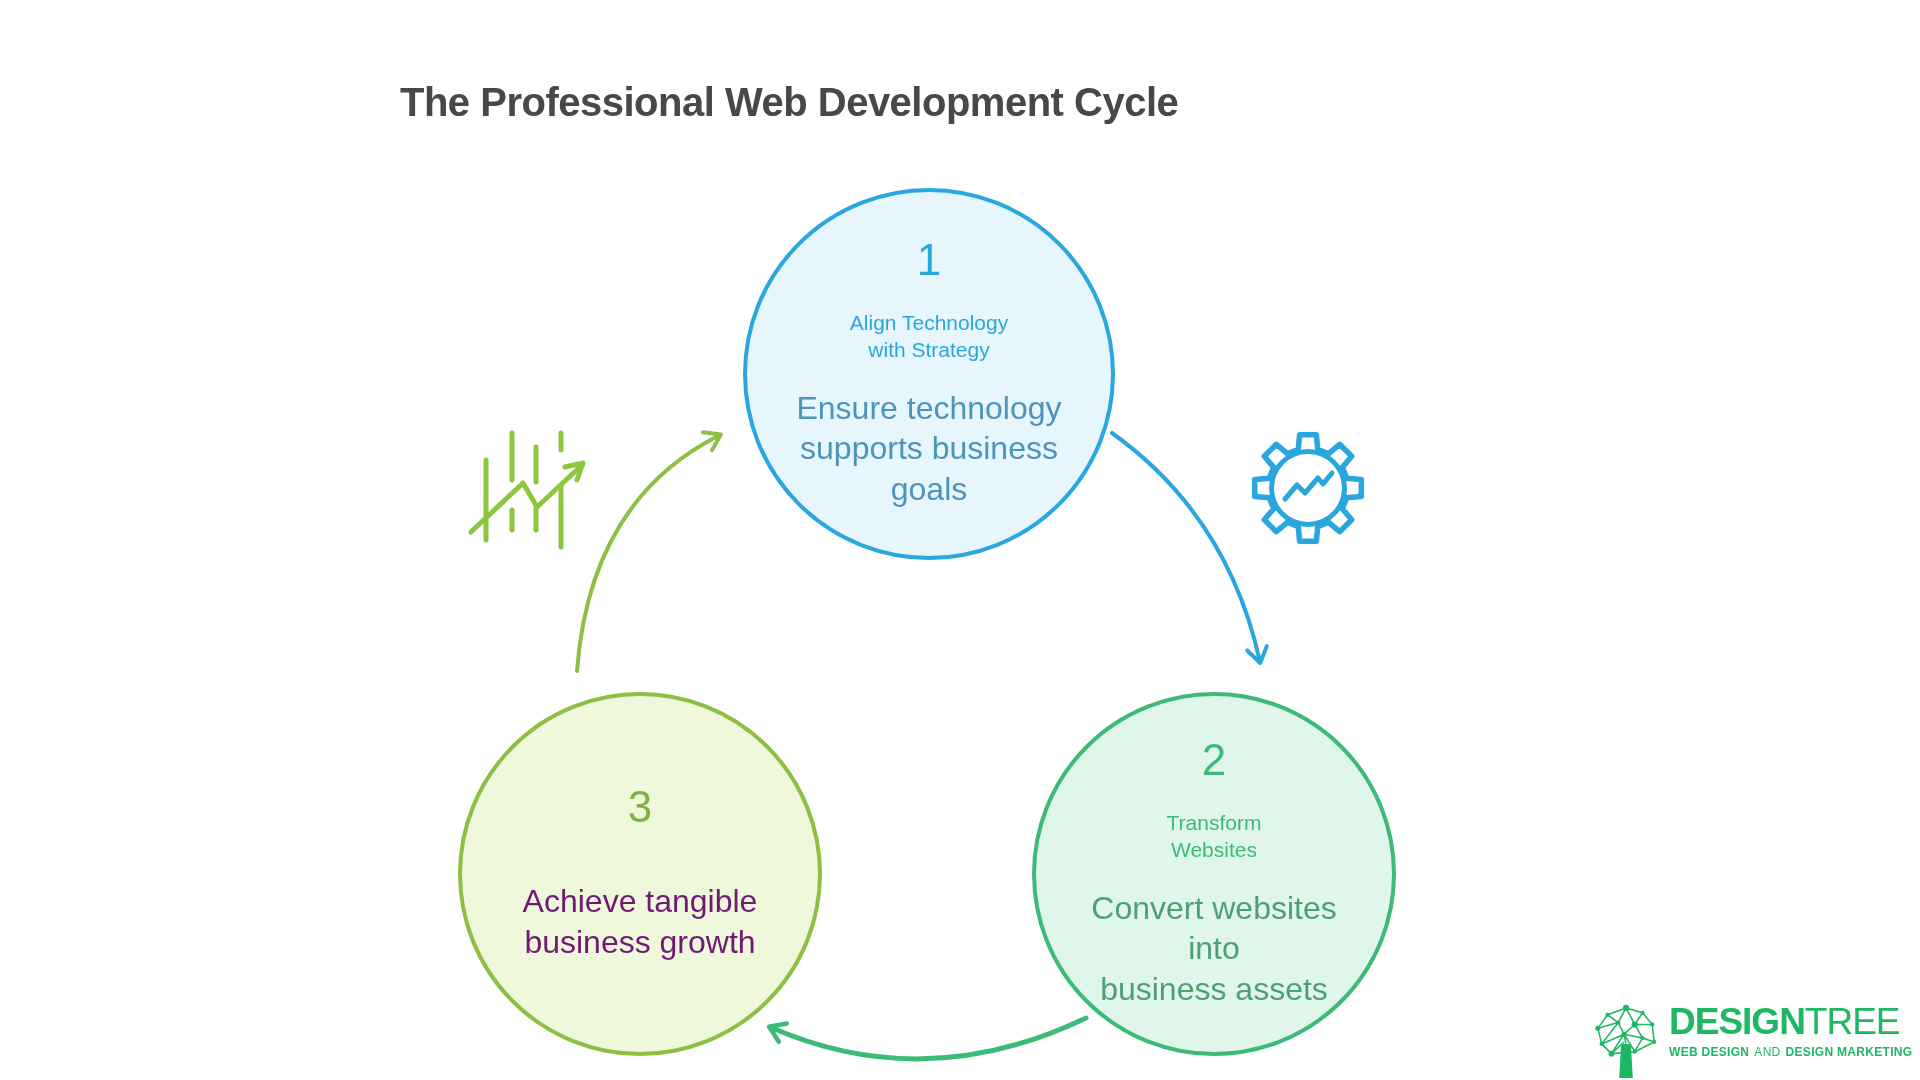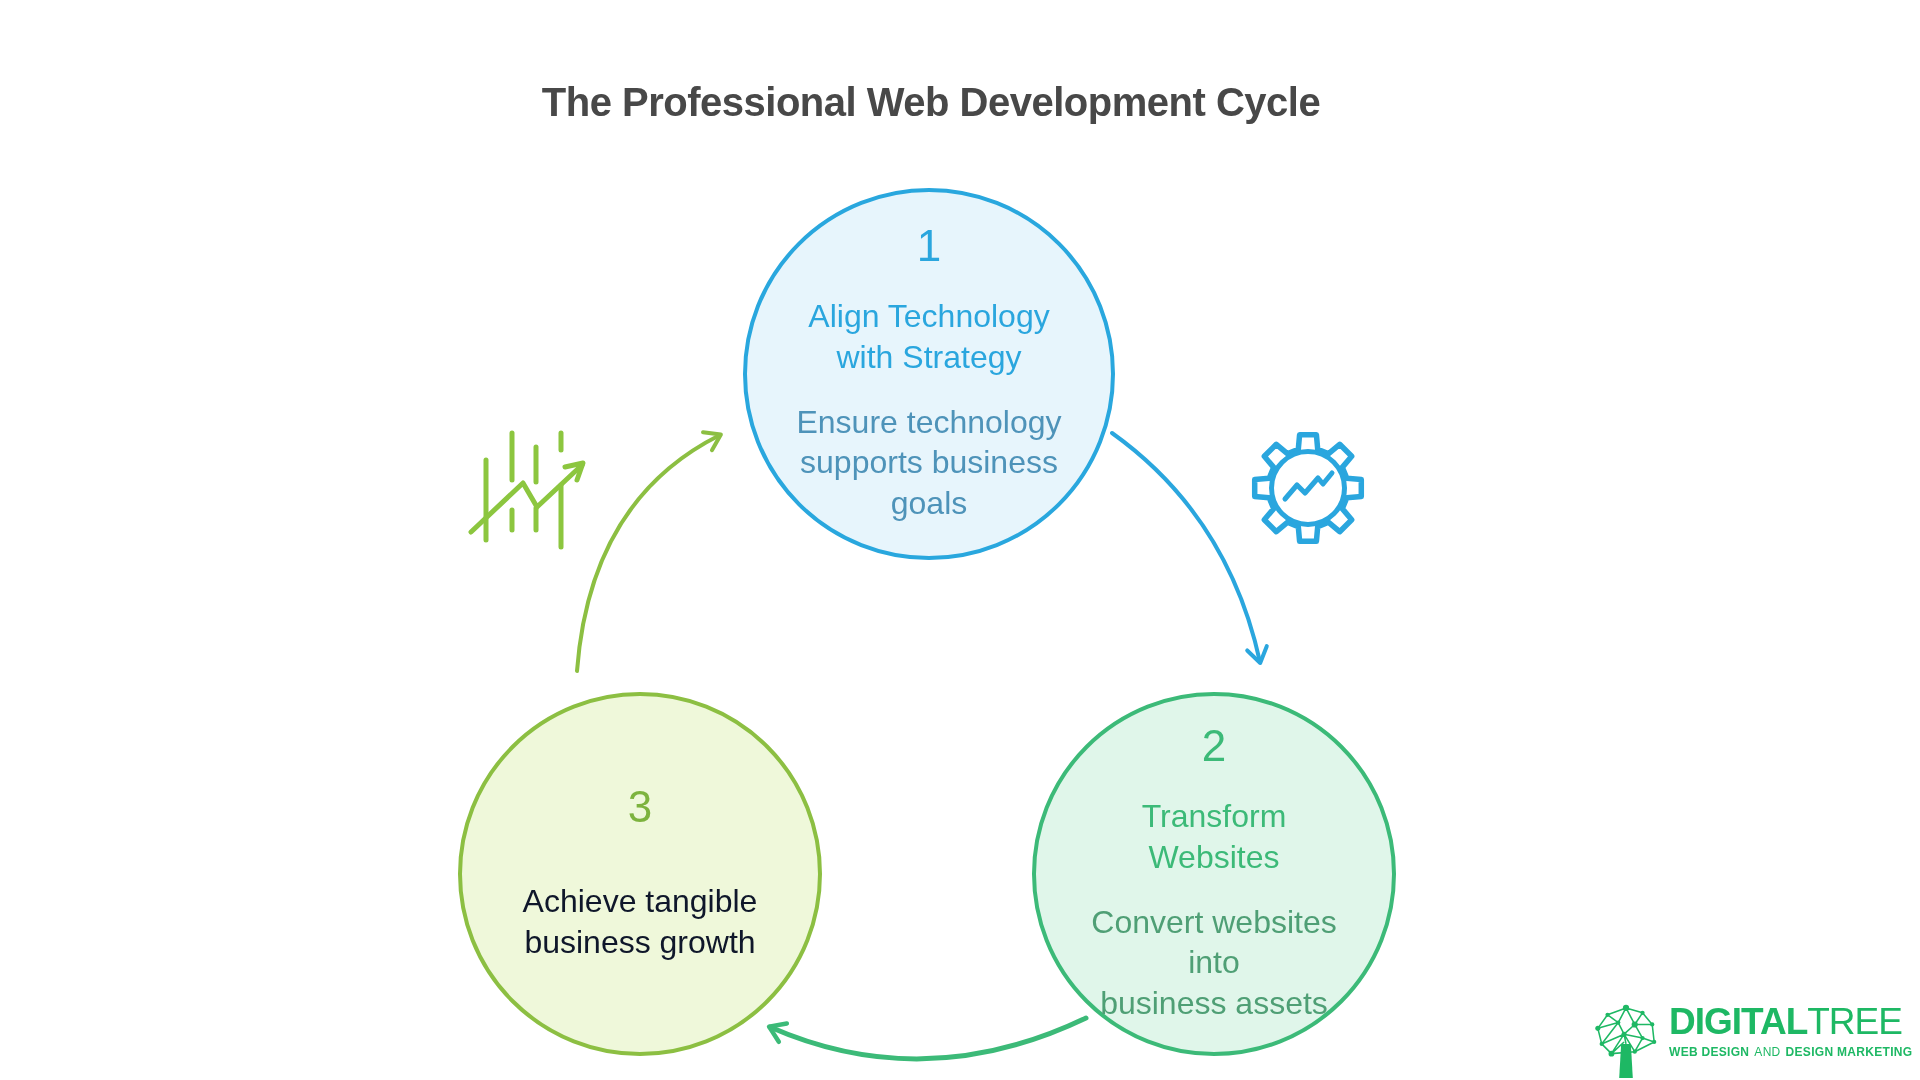--- a/index.html
+++ b/index.html
@@ -2,47 +2,47 @@
 <html><head>
 <meta charset="utf-8">
 <style>
   * { margin: 0; padding: 0; box-sizing: border-box; }
   html, body { width: 1920px; height: 1080px; background: #ffffff; overflow: hidden;
                font-family: "Liberation Sans", sans-serif; }
   .stage { position: absolute; inset: 0; width: 1920px; height: 1080px; }
 
   .diagram-title {
     position: absolute; top: 80px; left: 400px; width: 1062px;
-    text-align: center; font-size: 40px; font-weight: bold;
+    font-size: 40px; font-weight: bold;
     color: #484848; letter-spacing: -0.5px;
   }
 
   .step-circle {
     position: absolute; border-radius: 50%;
     display: flex; flex-direction: column; align-items: center; justify-content: center;
     text-align: center; padding: 0 28px;
   }
   .step-num   { font-size: 44px; line-height: 1; margin-bottom: 28px; }
-  .step-title { font-size: 32px; line-height: 1.27; white-space: pre-line; }
+  .step-title { font-size: 21px; line-height: 1.27; white-space: pre-line; }
   .step-desc  { font-size: 32px; line-height: 1.27; margin-top: 24px; white-space: pre-line; }
 
   .circle-1 { left: 743px;  top: 188px; width: 372px; height: 372px;
               background: #e7f5fc; border: 4px solid #29a7de; }
   .circle-1 .step-num, .circle-1 .step-title { color: #2aa6de; }
   .circle-1 .step-desc { color: #4e93b9; }
 
   .circle-2 { left: 1032px; top: 692px; width: 364px; height: 364px;
               background: #e0f6ea; border: 4px solid #3cba78; }
   .circle-2 .step-num, .circle-2 .step-title { color: #3cba78; }
   .circle-2 .step-desc { color: #4f9f75; }
 
   .circle-3 { left: 458px;  top: 692px; width: 364px; height: 364px;
               background: #eff8da; border: 4px solid #8cbf42; }
   .circle-3 .step-num, .circle-3 .step-title { color: #7db33e; }
-  .circle-3 .step-desc { color: #0f172a; }
+  .circle-3 .step-desc { color: #701a75; }
 
   .overlay-svg { position: absolute; inset: 0; pointer-events: none; }
 
   .logo { position: absolute; left: 1592px; top: 1003px; display: flex; gap: 9px;
           align-items: flex-start; color: #1eb864; }
   .logo-text { display: flex; flex-direction: column; }
   .logo-wordmark { font-size: 37px; line-height: 1; letter-spacing: -1px; white-space: nowrap; }
   .logo-wordmark .wm-bold  { font-weight: 800; }
   .logo-wordmark .wm-light { font-weight: 400; }
   .logo-tagline { display: flex; gap: 5px; margin-top: 5px; font-size: 12px;
@@ -142,21 +142,21 @@
         <circle cx="33" cy="32" r="2.6"></circle>
         <circle cx="52" cy="36" r="2.2"></circle>
         <circle cx="64" cy="40" r="2.2"></circle>
         <circle cx="20" cy="52" r="3.0"></circle>
         <circle cx="44" cy="50" r="2.2"></circle>
         <path d="M30,42 L28,77 L42,77 L40,42 Z"></path>
       </g>
     </svg>
     <div class="logo-text">
       <div class="logo-wordmark">
-        <span class="wm-bold">DIGITAL</span><span class="wm-light">TREE</span>
+        <span class="wm-bold">DESIGN</span><span class="wm-light">TREE</span>
       </div>
       <div class="logo-tagline">
         <span class="tg-bold">WEB DESIGN</span>
         <span class="tg-light">AND</span>
         <span class="tg-bold">DESIGN MARKETING</span>
       </div>
     </div>
   </div>
 
 </div>

